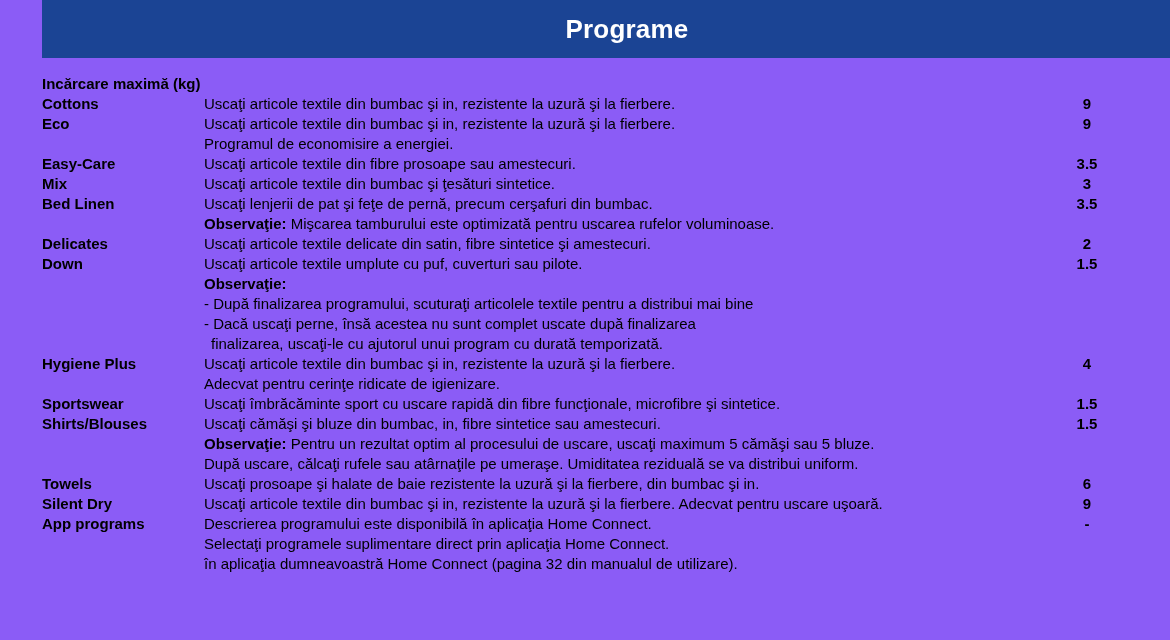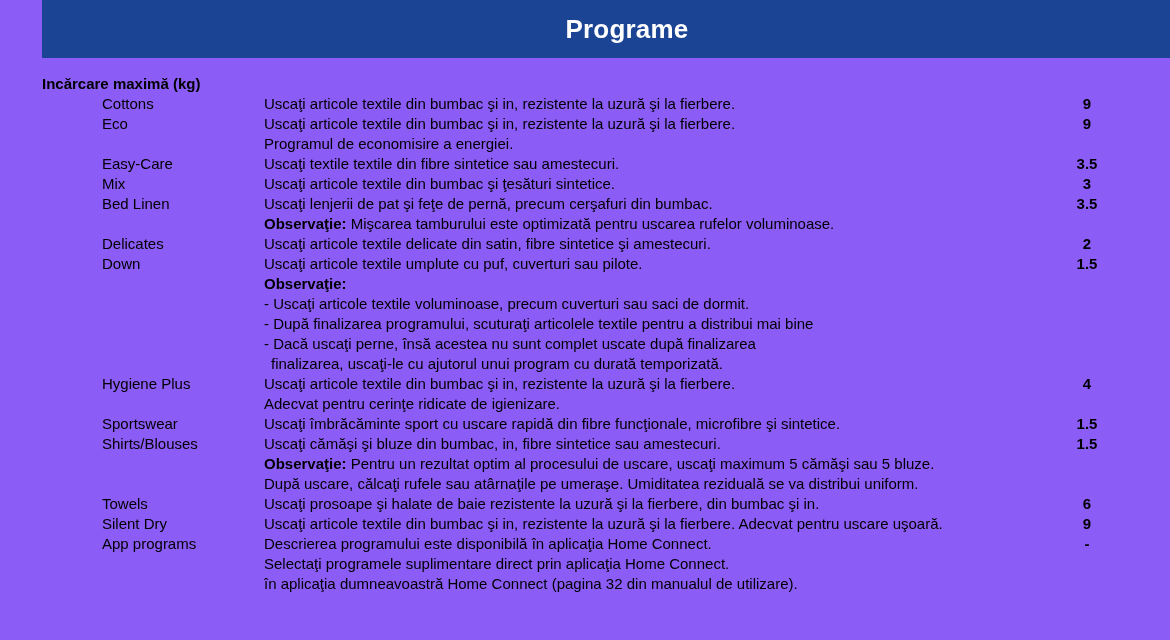--- a/index.html
+++ b/index.html
@@ -34,22 +34,21 @@
   .load-header {
     text-align: left;
     padding-right: 28px;
     font-weight: bold;
     white-space: nowrap;
   }
 
   .row { display: flex; align-items: flex-start; }
   .cell-name {
     flex: 0 0 162px;
-    margin-left: 60px;
-    font-weight: normal;
+    font-weight: bold;
     white-space: nowrap;
   }
   .cell-desc { flex: 1 1 auto; min-width: 0; }
   .cell-desc .line { white-space: nowrap; }
   .cell-desc .line.indent { padding-left: 7px; }
   .cell-desc .line b { font-weight: bold; }
   .cell-value {
     flex: 0 0 190px;
     margin-right: 30px;
     text-align: center;
@@ -79,21 +78,21 @@
           <div class="cell-name">Eco</div>
           <div class="cell-desc">
             <div class="line"><span>Uscaţi articole textile din bumbac şi in, rezistente la uzură şi la fierbere.</span></div>
             <div class="line"><span>Programul de economisire a energiei.</span></div>
           </div>
           <div class="cell-value">9</div>
         </div>
         <div class="row">
           <div class="cell-name">Easy-Care</div>
           <div class="cell-desc">
-            <div class="line"><span>Uscaţi textile textile din fibre sintetice sau amestecuri.</span></div>
+            <div class="line"><span>Uscaţi articole textile din fibre prosoape sau amestecuri.</span></div>
           </div>
           <div class="cell-value">3.5</div>
         </div>
         <div class="row">
           <div class="cell-name">Mix</div>
           <div class="cell-desc">
             <div class="line"><span>Uscaţi articole textile din bumbac şi ţesături sintetice.</span></div>
           </div>
           <div class="cell-value">3</div>
         </div>
@@ -110,21 +109,20 @@
           <div class="cell-desc">
             <div class="line"><span>Uscaţi articole textile delicate din satin, fibre sintetice şi amestecuri.</span></div>
           </div>
           <div class="cell-value">2</div>
         </div>
         <div class="row">
           <div class="cell-name">Down</div>
           <div class="cell-desc">
             <div class="line"><span>Uscaţi articole textile umplute cu puf, cuverturi sau pilote.</span></div>
             <div class="line"><b>Observaţie:</b></div>
-            <div class="line"><span>- Uscaţi articole textile voluminoase, precum cuverturi sau saci de dormit.</span></div>
             <div class="line"><span>- După finalizarea programului, scuturaţi articolele textile pentru a distribui mai bine</span></div>
             <div class="line"><span>- Dacă uscaţi perne, însă acestea nu sunt complet uscate după finalizarea</span></div>
             <div class="line indent"><span>finalizarea, uscaţi-le cu ajutorul unui program cu durată temporizată.</span></div>
           </div>
           <div class="cell-value">1.5</div>
         </div>
         <div class="row">
           <div class="cell-name">Hygiene Plus</div>
           <div class="cell-desc">
             <div class="line"><span>Uscaţi articole textile din bumbac şi in, rezistente la uzură şi la fierbere.</span></div>

